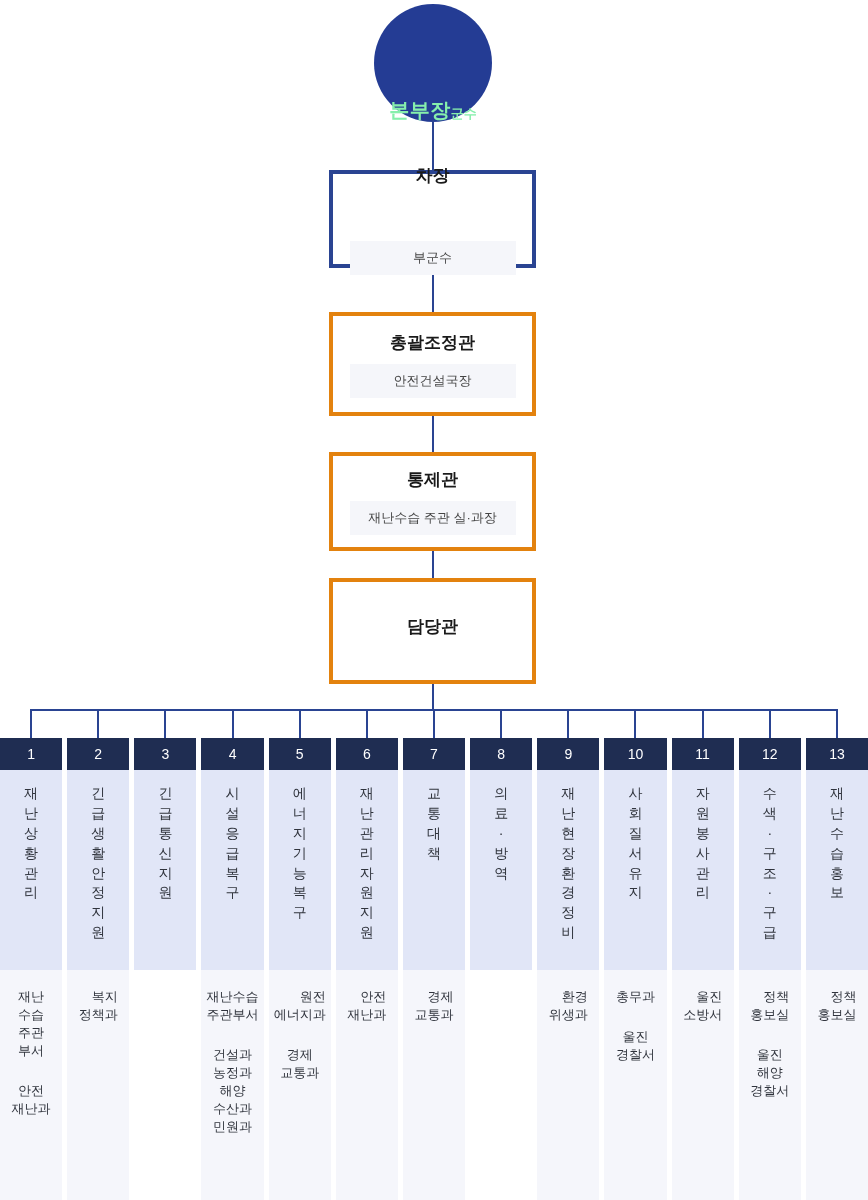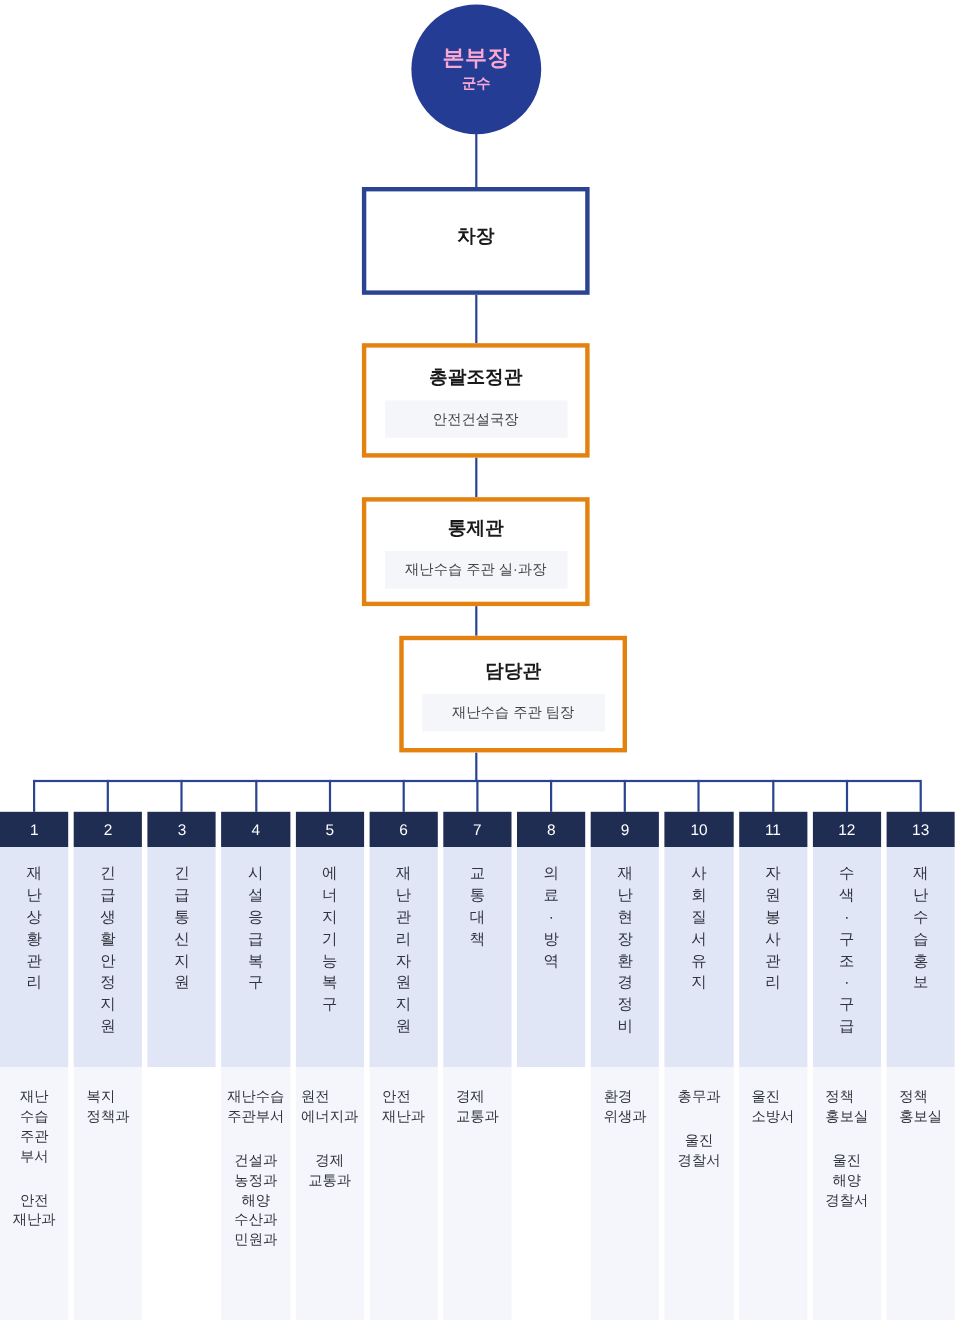--- a/index.html
+++ b/index.html
@@ -24,24 +24,24 @@
   
   .top-circle {
     position: absolute;
     left: 374px;
     top: 4px;
     width: 118px;
     height: 118px;
     border-radius: 50%;
     background: #243c94;
     display: flex;
-    flex-direction: column;
-    align-items: center;
+    flex-direction: row;
+    align-items: flex-end;
     justify-content: center;
-    color: #f9a8d4;
+    color: #86efac;
     line-height: 1.15;
   }
   .top-circle .circle-title {
     font-size: 20px;
     font-weight: bold;
     letter-spacing: 0.5px;
   }
   .top-circle .circle-sub {
     font-size: 13px;
     font-weight: bold;
@@ -86,21 +86,21 @@
     background: #f5f6fa;
     text-align: center;
     font-size: 13px;
     color: #444444;
     padding: 8px 4px;
   }
 
   #box-chajang      { top: 170px; height: 98px; }
   #box-chonggwal    { top: 312px; height: 104px; }
   #box-tongje       { top: 452px; height: 99px; }
-  #box-damdang      { top: 578px; height: 106px; margin-left: 34px; }
+  #box-damdang      { top: 578px; height: 106px; }
 
   
   #dist-bar {
     position: absolute;
     left: 30px;
     top: 709px;
     width: 808px;
     height: 2px;
     background: #2a4492;
   }
@@ -160,21 +160,21 @@
     flex: 1 1 auto;
     background: #f5f6fb;
     padding: 18px 2px 0 2px;
     display: flex;
     flex-direction: column;
     align-items: center;
   }
   .foot-primary {
     font-size: 13px;
     line-height: 1.38;
-    text-align: left;
+    text-align: right;
     color: #30343d;
     white-space: pre-line;
   }
   .foot-primary.bold { font-weight: normal; }
   .foot-secondary {
     font-size: 13px;
     line-height: 1.38;
     text-align: center;
     color: #30343d;
     white-space: pre-line;
@@ -192,35 +192,35 @@
   </div>
 
   <div class="vline v1"></div>
   <div class="vline v2"></div>
   <div class="vline v3"></div>
   <div class="vline v4"></div>
   <div class="vline v5"></div>
 
   <div class="lvl-box navy" id="box-chajang">
     <div class="lvl-title">차장</div>
+    <div class="lvl-sub">부군수</div>
   </div>
 
   <div class="lvl-box orange" id="box-chonggwal">
     <div class="lvl-title">총괄조정관</div>
     <div class="lvl-sub">안전건설국장</div>
   </div>
 
   <div class="lvl-box orange" id="box-tongje">
     <div class="lvl-title">통제관</div>
     <div class="lvl-sub">재난수습 주관 실·과장</div>
   </div>
 
   <div class="lvl-box orange" id="box-damdang">
     <div class="lvl-title">담당관</div>
-    <div class="lvl-sub">재난수습 주관 팀장</div>
   </div>
 
   <div id="dist-bar" style="left: 31.0769px; width: 805.846px;"></div>
   <div id="drops">
       <div class="drop" style="left: 30.0769px;"></div>
       <div class="drop" style="left: 97.2308px;"></div>
       <div class="drop" style="left: 164.385px;"></div>
       <div class="drop" style="left: 231.538px;"></div>
       <div class="drop" style="left: 298.692px;"></div>
       <div class="drop" style="left: 365.846px;"></div>

